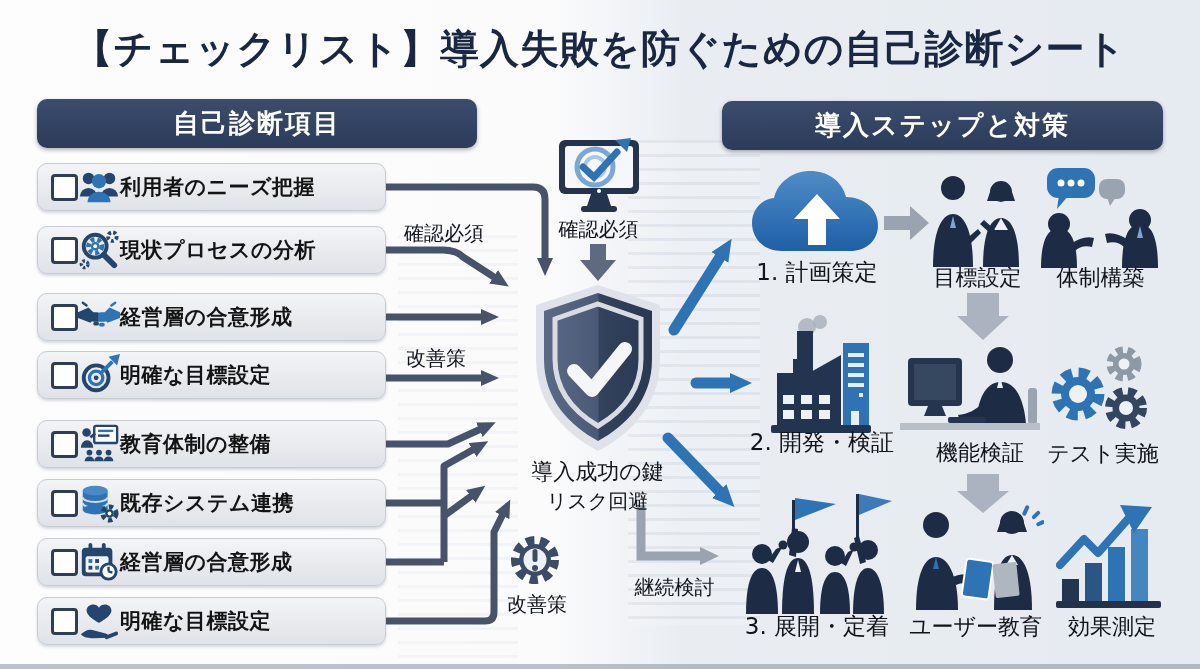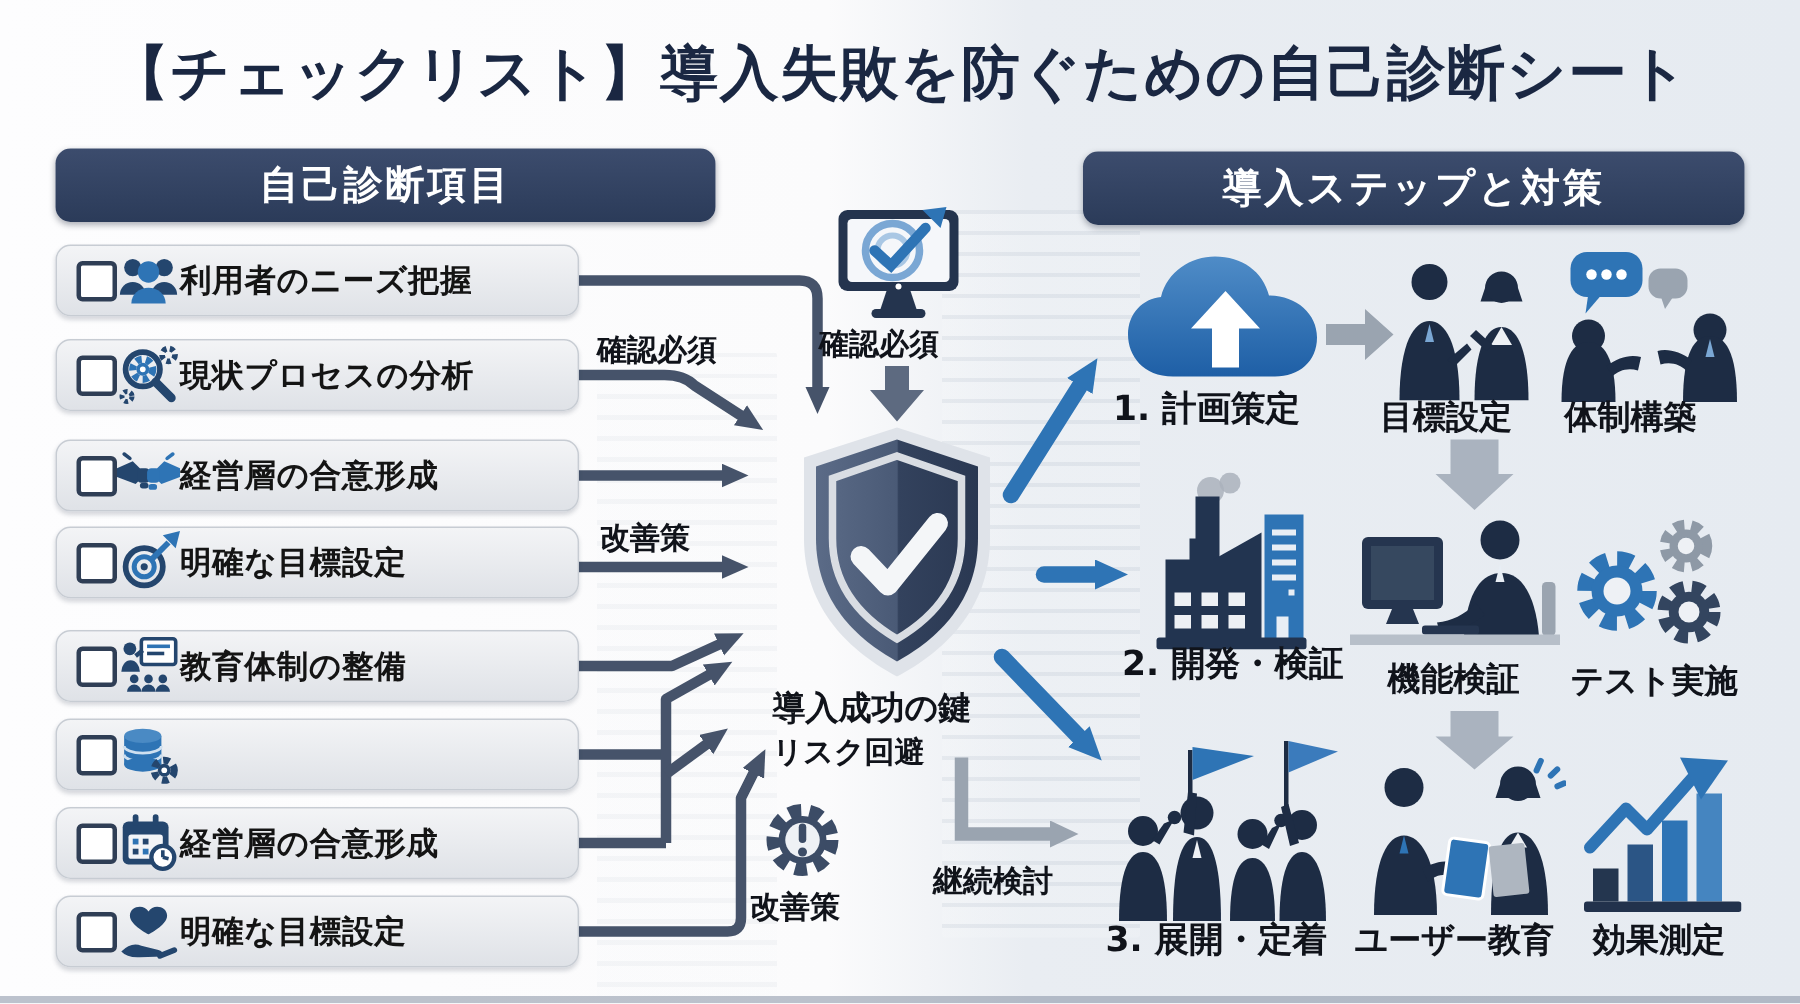--- a/index.html
+++ b/index.html
@@ -28,21 +28,21 @@
   .row{
     position:absolute;left:37px;width:349px;height:48px;
     display:flex;align-items:center;gap:0;padding-left:13px;box-sizing:border-box;
     background:linear-gradient(180deg,#f3f4f6 0%,#dfe2e7 100%);
     border:1px solid #c7ccd3;border-radius:10px;
     box-shadow:0 2px 3px rgba(40,50,70,.18);
   }
   .cb{width:21px;height:21px;background:#fff;border:3px solid #2f3e55;border-radius:4px;flex:0 0 auto;}
   .row svg{flex:0 0 auto;}
   .row .txt{font-size:21px;font-weight:800;color:#141414;white-space:nowrap;letter-spacing:.5px;}
-  .lbl{position:absolute;font-weight:700;color:#10131a;white-space:nowrap;}
+  .lbl{position:absolute;font-weight:400;color:#10131a;text-align:center;white-space:nowrap;}
   .abs{position:absolute;}
   svg{display:block;}
 </style>
 </head>
 <body>
 
 <div class="canvas">
 
   <div class="bgA"></div>
   <div class="bgB"></div>
@@ -183,20 +183,21 @@
     <svg width="42" height="42" viewBox="0 0 44 44">
       <rect x="5" y="9" width="26" height="20" fill="#2e74b5"></rect>
       <ellipse cx="18" cy="9" rx="13" ry="5" fill="#4a8ac4"></ellipse>
       <path d="M5 16 a13 5 0 0 0 26 0" fill="none" stroke="#cfe0f0" stroke-width="2"></path>
       <path d="M5 22 a13 5 0 0 0 26 0" fill="none" stroke="#cfe0f0" stroke-width="2"></path>
       <ellipse cx="18" cy="29" rx="13" ry="5" fill="#2e74b5"></ellipse>
       <circle cx="33" cy="33" r="7" fill="none" stroke="#24466e" stroke-width="5" stroke-dasharray="4.5 3.5"></circle>
       <circle cx="33" cy="33" r="4.5" fill="#24466e"></circle>
         <circle cx="33" cy="33" r="2" fill="#fff"></circle>
     </svg>
+    <span class="txt">既存システム連携</span>
   </div>
 
   <div class="row" style="top:538px">
     <span class="cb"></span>
     <svg width="42" height="42" viewBox="0 0 44 44">
       <rect x="4" y="7" width="32" height="30" rx="4" fill="#24466e"></rect>
       <rect x="8" y="16" width="24" height="17" rx="2" fill="#f2f4f7"></rect>
       <rect x="11" y="2" width="4" height="8" rx="2" fill="#24466e"></rect>
       <rect x="25" y="2" width="4" height="8" rx="2" fill="#24466e"></rect>
       <rect x="11" y="19" width="4" height="4" fill="#2e74b5"></rect>

